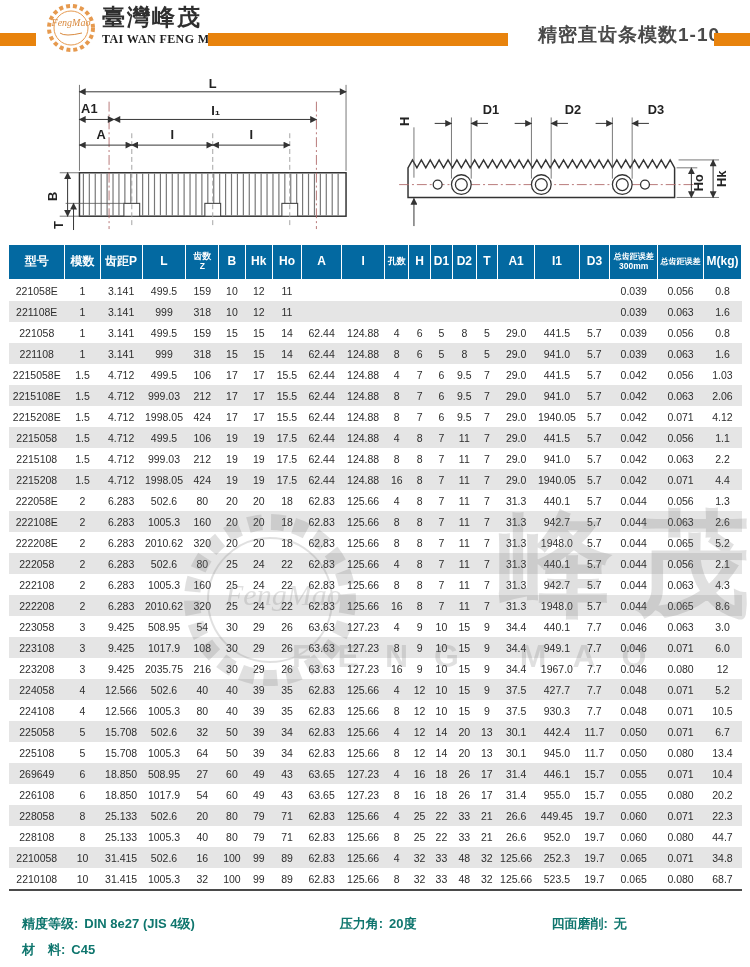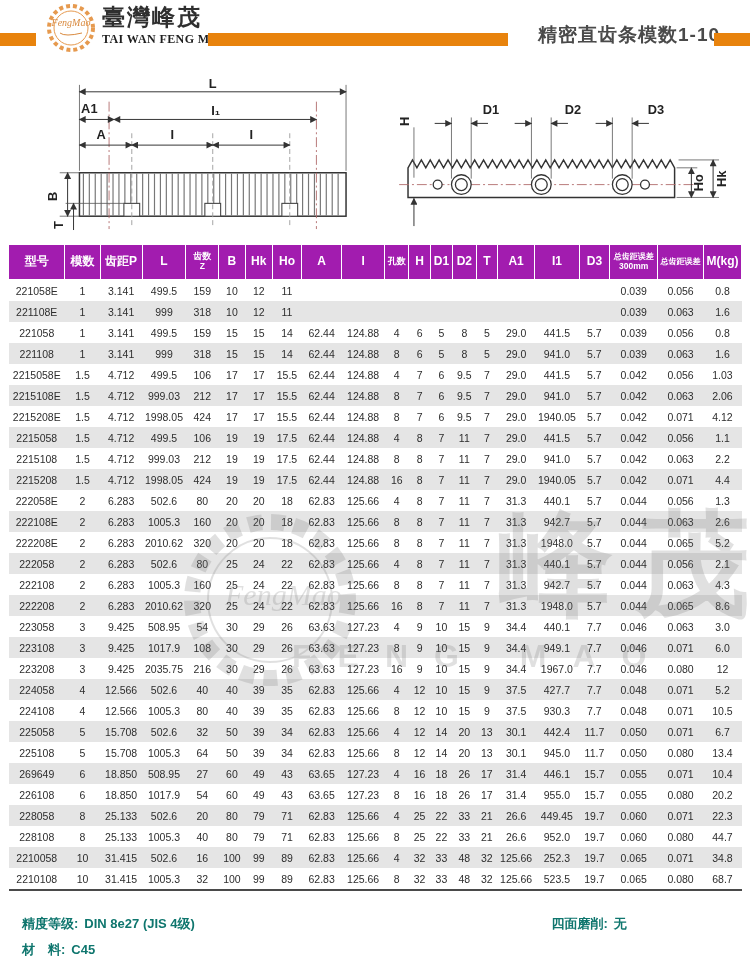--- a/index.html
+++ b/index.html
@@ -27,21 +27,21 @@
   .draw .slot{fill:#fff;stroke:#444;stroke-width:1.1;}
   .draw .cdash{stroke:#999;stroke-width:0.9;stroke-dasharray:5 3;}
   .draw .rdash{stroke:#b06a6a;stroke-width:0.9;stroke-dasharray:10 3 2 3;}
   .draw .ext{stroke:#555;stroke-width:0.8;}
   .draw .dim{stroke:#333;stroke-width:1;}
   .draw .hole{fill:#fff;stroke:#333;stroke-width:1.3;}
   .draw .dl{font-family:"Liberation Sans",sans-serif;font-weight:bold;font-size:13px;
             fill:#222;text-anchor:middle;}
   
   table.spec{width:734px;margin:10px 8px 0 8px;border-collapse:collapse;table-layout:fixed;}
-  thead th{background:#a21caf;color:#fff;font-weight:bold;font-size:12px;line-height:1.1;
+  thead th{background:#0369a1;color:#fff;font-weight:bold;font-size:12px;line-height:1.1;
            border:1px solid #fff;padding:3px 0;height:28px;vertical-align:middle;text-align:center;}
   thead th:nth-child(5){font-size:9px;}
   thead th:nth-child(11){font-size:9px;}
   thead th:nth-child(19),thead th:nth-child(20){font-size:8px;}
   thead th .h2{font-size:8.5px;font-weight:bold;}
   tbody td{font-size:10.5px;color:#2d2d2d;text-align:center;height:21px;padding:0;
            overflow:hidden;white-space:nowrap;}
   tbody tr:nth-child(even){background:#e5e5e5;}
   tbody tr:last-child td{border-bottom:2px solid #4a4a4a;}
   
@@ -990,19 +990,20 @@
     <span class="wm-en">FENG MAO</span>
   </div>
 
   <footer class="specs">
     <div class="spec-col">
         <div class="spec-line"><span class="spec-label">精度等级:</span><span class="spec-value">DIN 8e27 (JIS 4级)</span></div>
         <div class="spec-line"><span class="spec-label">材　料:</span><span class="spec-value">C45</span></div>
         <div class="spec-line"></div>
       </div>
     <div class="spec-col">
+        <div class="spec-line"><span class="spec-label">压力角:</span><span class="spec-value">20度</span></div>
       </div>
     <div class="spec-col">
         <div class="spec-line"><span class="spec-label">四面磨削:</span><span class="spec-value">无</span></div>
       </div>
   </footer>
 
 </div>
 
 </body></html>

